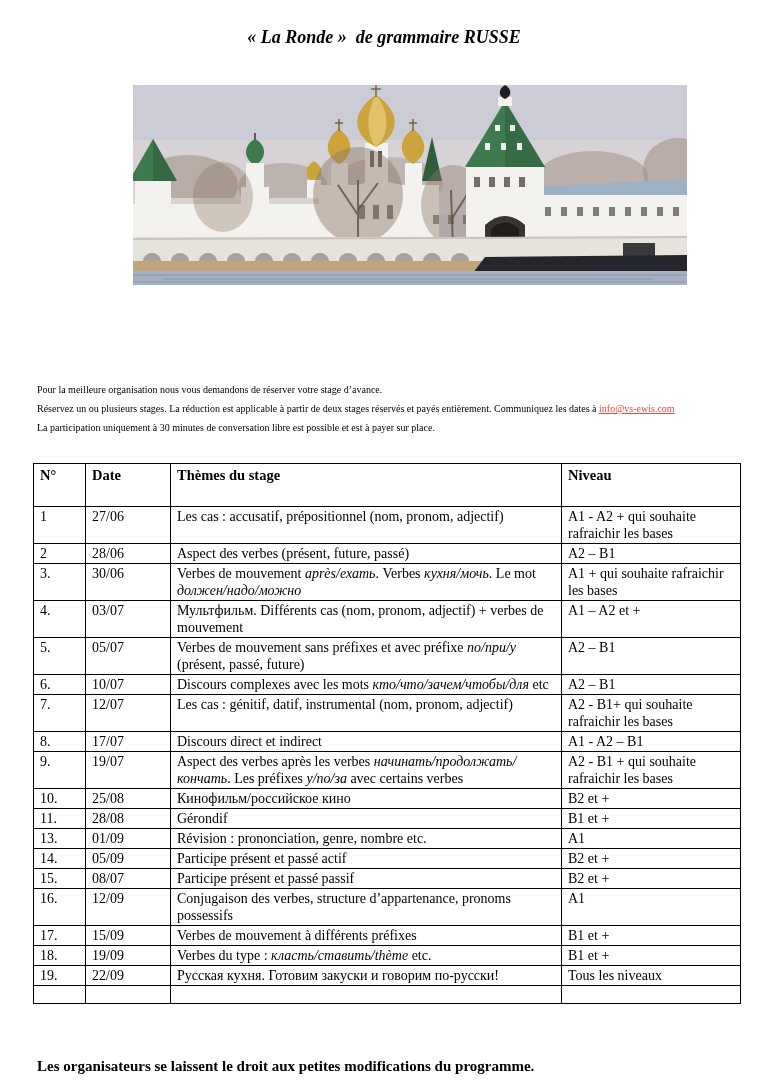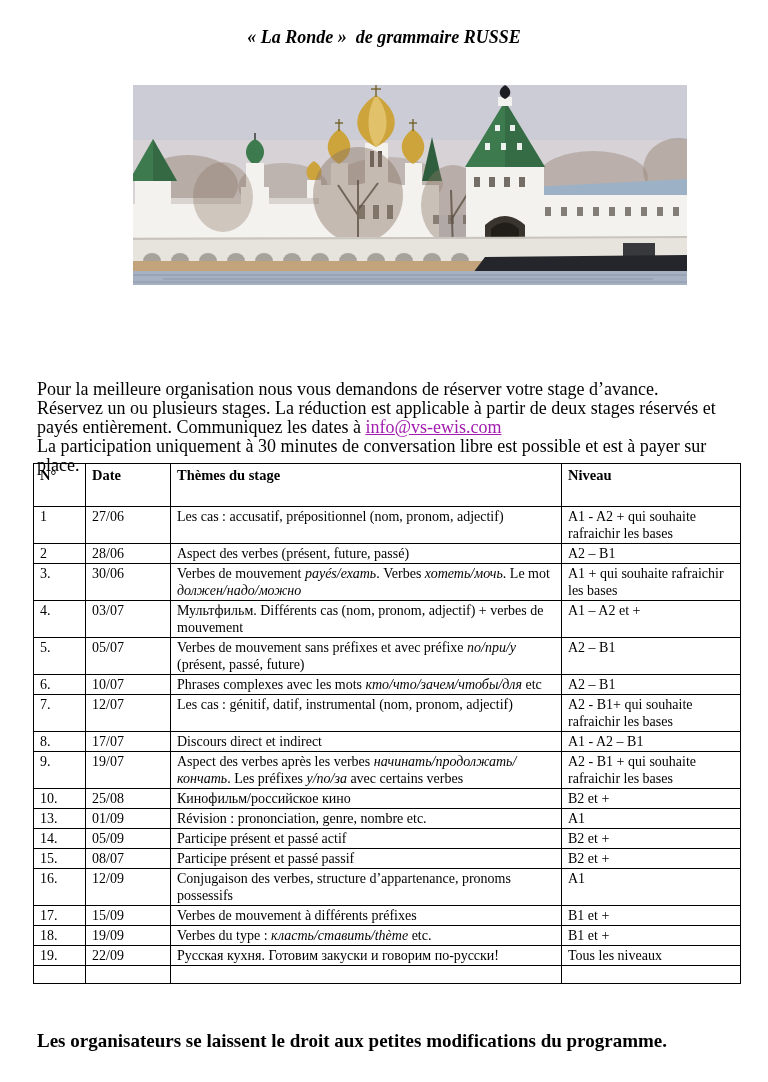--- a/index.html
+++ b/index.html
@@ -13,41 +13,41 @@
   }
   .photo{position:absolute;left:133px;top:85px;width:554px;height:200px;}
   .photo svg{display:block;width:554px;height:200px;}
   .info{
     position:absolute;top:296px;left:0;right:0;text-align:center;
     font-weight:bold;font-size:15px;line-height:21px;
   }
   .info sup{font-size:10px;vertical-align:super;line-height:0;}
   .paras{
     position:absolute;top:380px;left:37px;width:706px;
-    font-size:18px;line-height:19px;
+    font-size:10px;line-height:19px;
   }
   .paras p{margin:0;}
   a.mail{text-decoration:underline;}
   table.stage{
     position:absolute;top:463px;left:33px;border-collapse:collapse;
     width:707px;table-layout:fixed;
   }
   table.stage th, table.stage td{
     border:1px solid #000;vertical-align:top;text-align:left;
     font-size:14px;line-height:17px;padding:1px 6px;
     overflow:hidden;
   }
   table.stage th{
     font-weight:bold;font-size:14.5px;padding-top:3px;padding-bottom:22px;
   }
   table.stage tr.empty td{height:15px;}
   .ital{font-style:italic;}
   .footer{
-    position:absolute;top:1030px;left:37px;width:706px;
-    font-weight:bold;font-size:19px;
+    position:absolute;top:1058px;left:37px;width:706px;
+    font-weight:bold;font-size:15px;
   }
 </style>
 </head>
 <body>
 
 <div class="page">
 
   <div class="title">« La Ronde »  de grammaire RUSSE</div>
 
   <div class="photo">
@@ -212,21 +212,21 @@
           <line x1="30" y1="194" x2="520" y2="194" stroke="#8696ab"></line>
           <line x1="0" y1="197" x2="554" y2="197" stroke="#8696ab"></line>
         </g>
       </g>
     </svg>
   </div>
 
 
   <div class="paras">
     <p>Pour la meilleure organisation nous vous demandons de réserver votre stage d’avance.</p>
-    <p><span>Réservez un ou plusieurs stages. La réduction est applicable à partir de deux stages réservés et payés entièrement. Communiquez les dates à </span><a class="mail" href="#" style="color: #a21caf;">info@vs-ewis.com</a></p>
+    <p><span>Réservez un ou plusieurs stages. La réduction est applicable à partir de deux stages réservés et payés entièrement. Communiquez les dates à </span><a class="mail" href="#" style="color: #ef4444;">info@vs-ewis.com</a></p>
     <p>La participation uniquement à 30 minutes de conversation libre est possible et est à payer sur place.</p>
   </div>
 
   <table class="stage">
     <colgroup>
       <col style="width:52px">
         <col style="width:85px">
         <col style="width:391px">
         <col style="width:179px">
     </colgroup>
@@ -247,39 +247,39 @@
         </tr>
         <tr>
           <td>2</td>
           <td>28/06</td>
           <td><span>Aspect des verbes (présent, future, passé)</span></td>
           <td>A2 – B1</td>
         </tr>
         <tr>
           <td>3.</td>
           <td>30/06</td>
-          <td><span>Verbes de mouvement </span><span class="ital">payés/ехать</span><span>. Verbes </span><span class="ital">хотеть/мочь</span><span>. Le mot </span><span class="ital">должен/надо/можно</span></td>
+          <td><span>Verbes de mouvement </span><span class="ital">après/ехать</span><span>. Verbes </span><span class="ital">кухня/мочь</span><span>. Le mot </span><span class="ital">должен/надо/можно</span></td>
           <td>A1 + qui souhaite rafraichir les bases</td>
         </tr>
         <tr>
           <td>4.</td>
           <td>03/07</td>
           <td><span>Мультфильм. Différents cas (nom, pronom, adjectif) + verbes de mouvement</span></td>
           <td>A1 – A2 et +</td>
         </tr>
         <tr>
           <td>5.</td>
           <td>05/07</td>
           <td><span>Verbes de mouvement sans préfixes et avec préfixe </span><span class="ital">по/при/у</span><span> (présent, passé, future)</span></td>
           <td>A2 – B1</td>
         </tr>
         <tr>
           <td>6.</td>
           <td>10/07</td>
-          <td><span>Phrases complexes avec les mots </span><span class="ital">кто/что/зачем/чтобы/для</span><span> etc</span></td>
+          <td><span>Discours complexes avec les mots </span><span class="ital">кто/что/зачем/чтобы/для</span><span> etc</span></td>
           <td>A2 – B1</td>
         </tr>
         <tr>
           <td>7.</td>
           <td>12/07</td>
           <td><span>Les cas : génitif,  datif, instrumental  (nom, pronom, adjectif)</span></td>
           <td>A2 - B1+ qui souhaite rafraichir les bases</td>
         </tr>
         <tr>
           <td>8.</td>
@@ -291,20 +291,26 @@
           <td>9.</td>
           <td>19/07</td>
           <td><span>Aspect des verbes après les verbes </span><span class="ital">начинать/продолжать/кончать</span><span>. Les préfixes </span><span class="ital">у/по/за</span><span> avec certains verbes</span></td>
           <td>A2 - B1 + qui souhaite rafraichir les bases</td>
         </tr>
         <tr>
           <td>10.</td>
           <td>25/08</td>
           <td><span>Кинофильм/российское кино</span></td>
           <td>B2 et +</td>
+        </tr>
+        <tr>
+          <td>11.</td>
+          <td>28/08</td>
+          <td><span>Gérondif</span></td>
+          <td>B1 et +</td>
         </tr>
         <tr>
           <td>13.</td>
           <td>01/09</td>
           <td><span>Révision : prononciation, genre, nombre etc.</span></td>
           <td>A1</td>
         </tr>
         <tr>
           <td>14.</td>
           <td>05/09</td>

